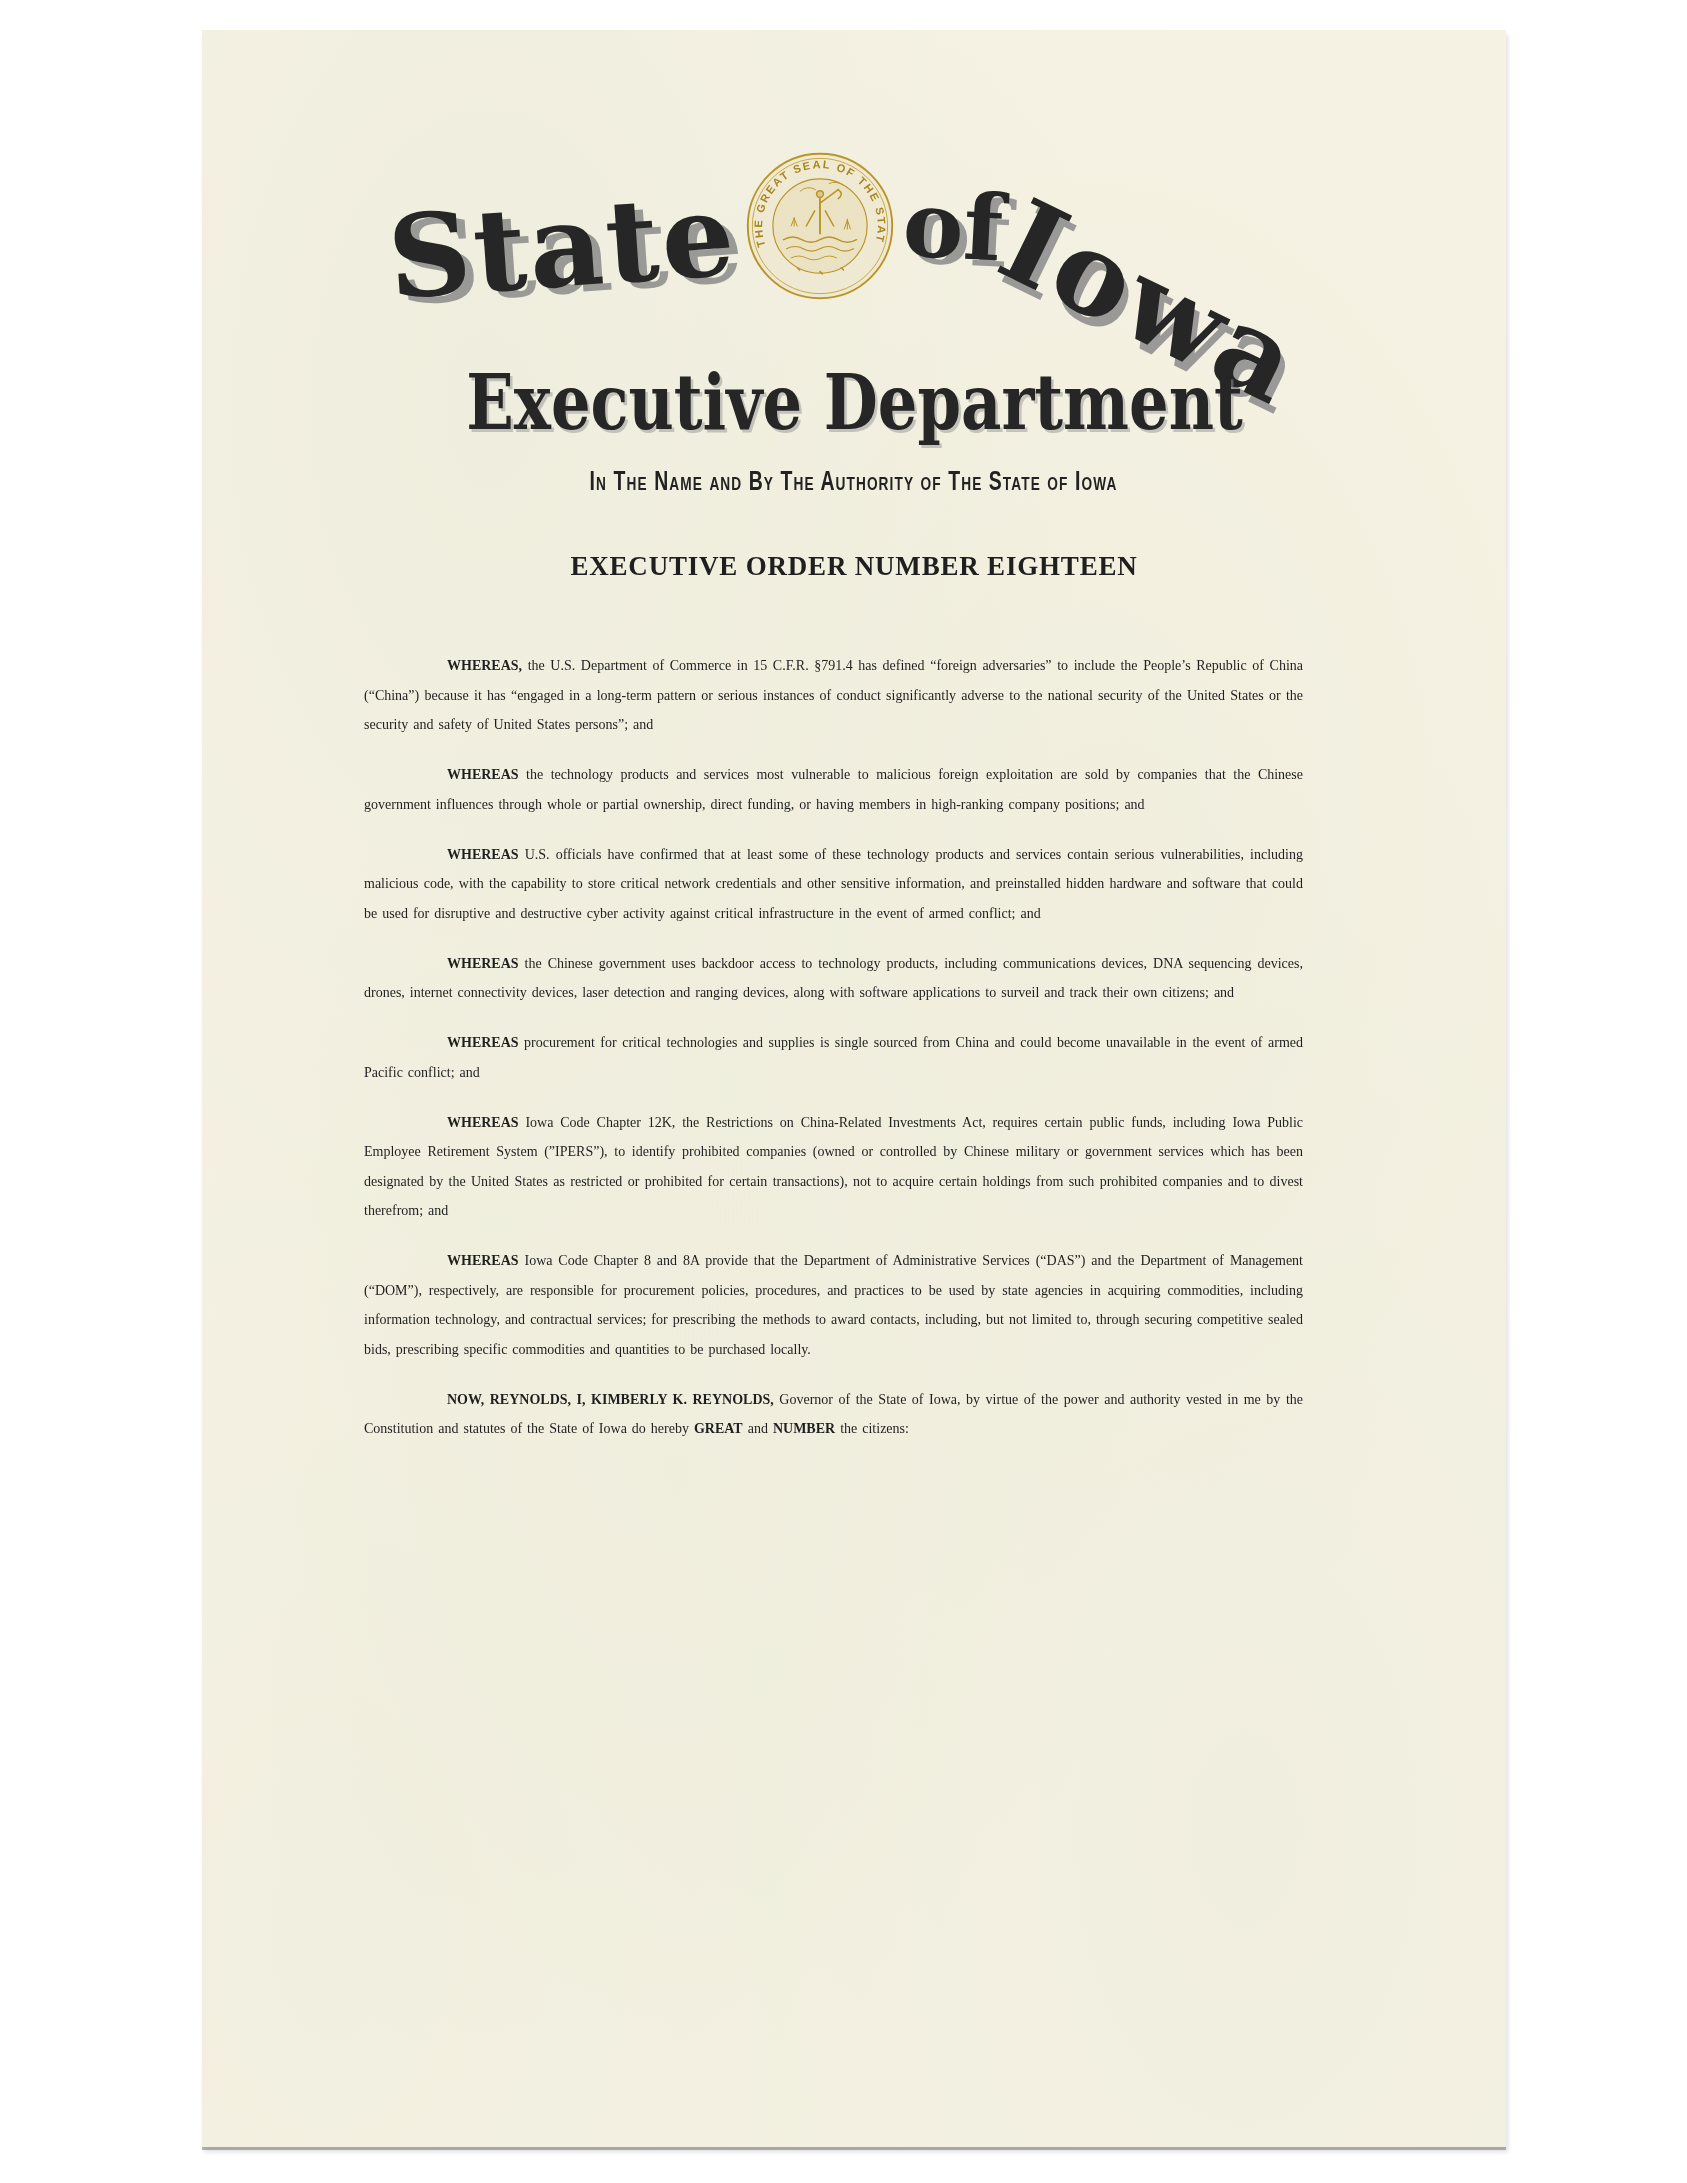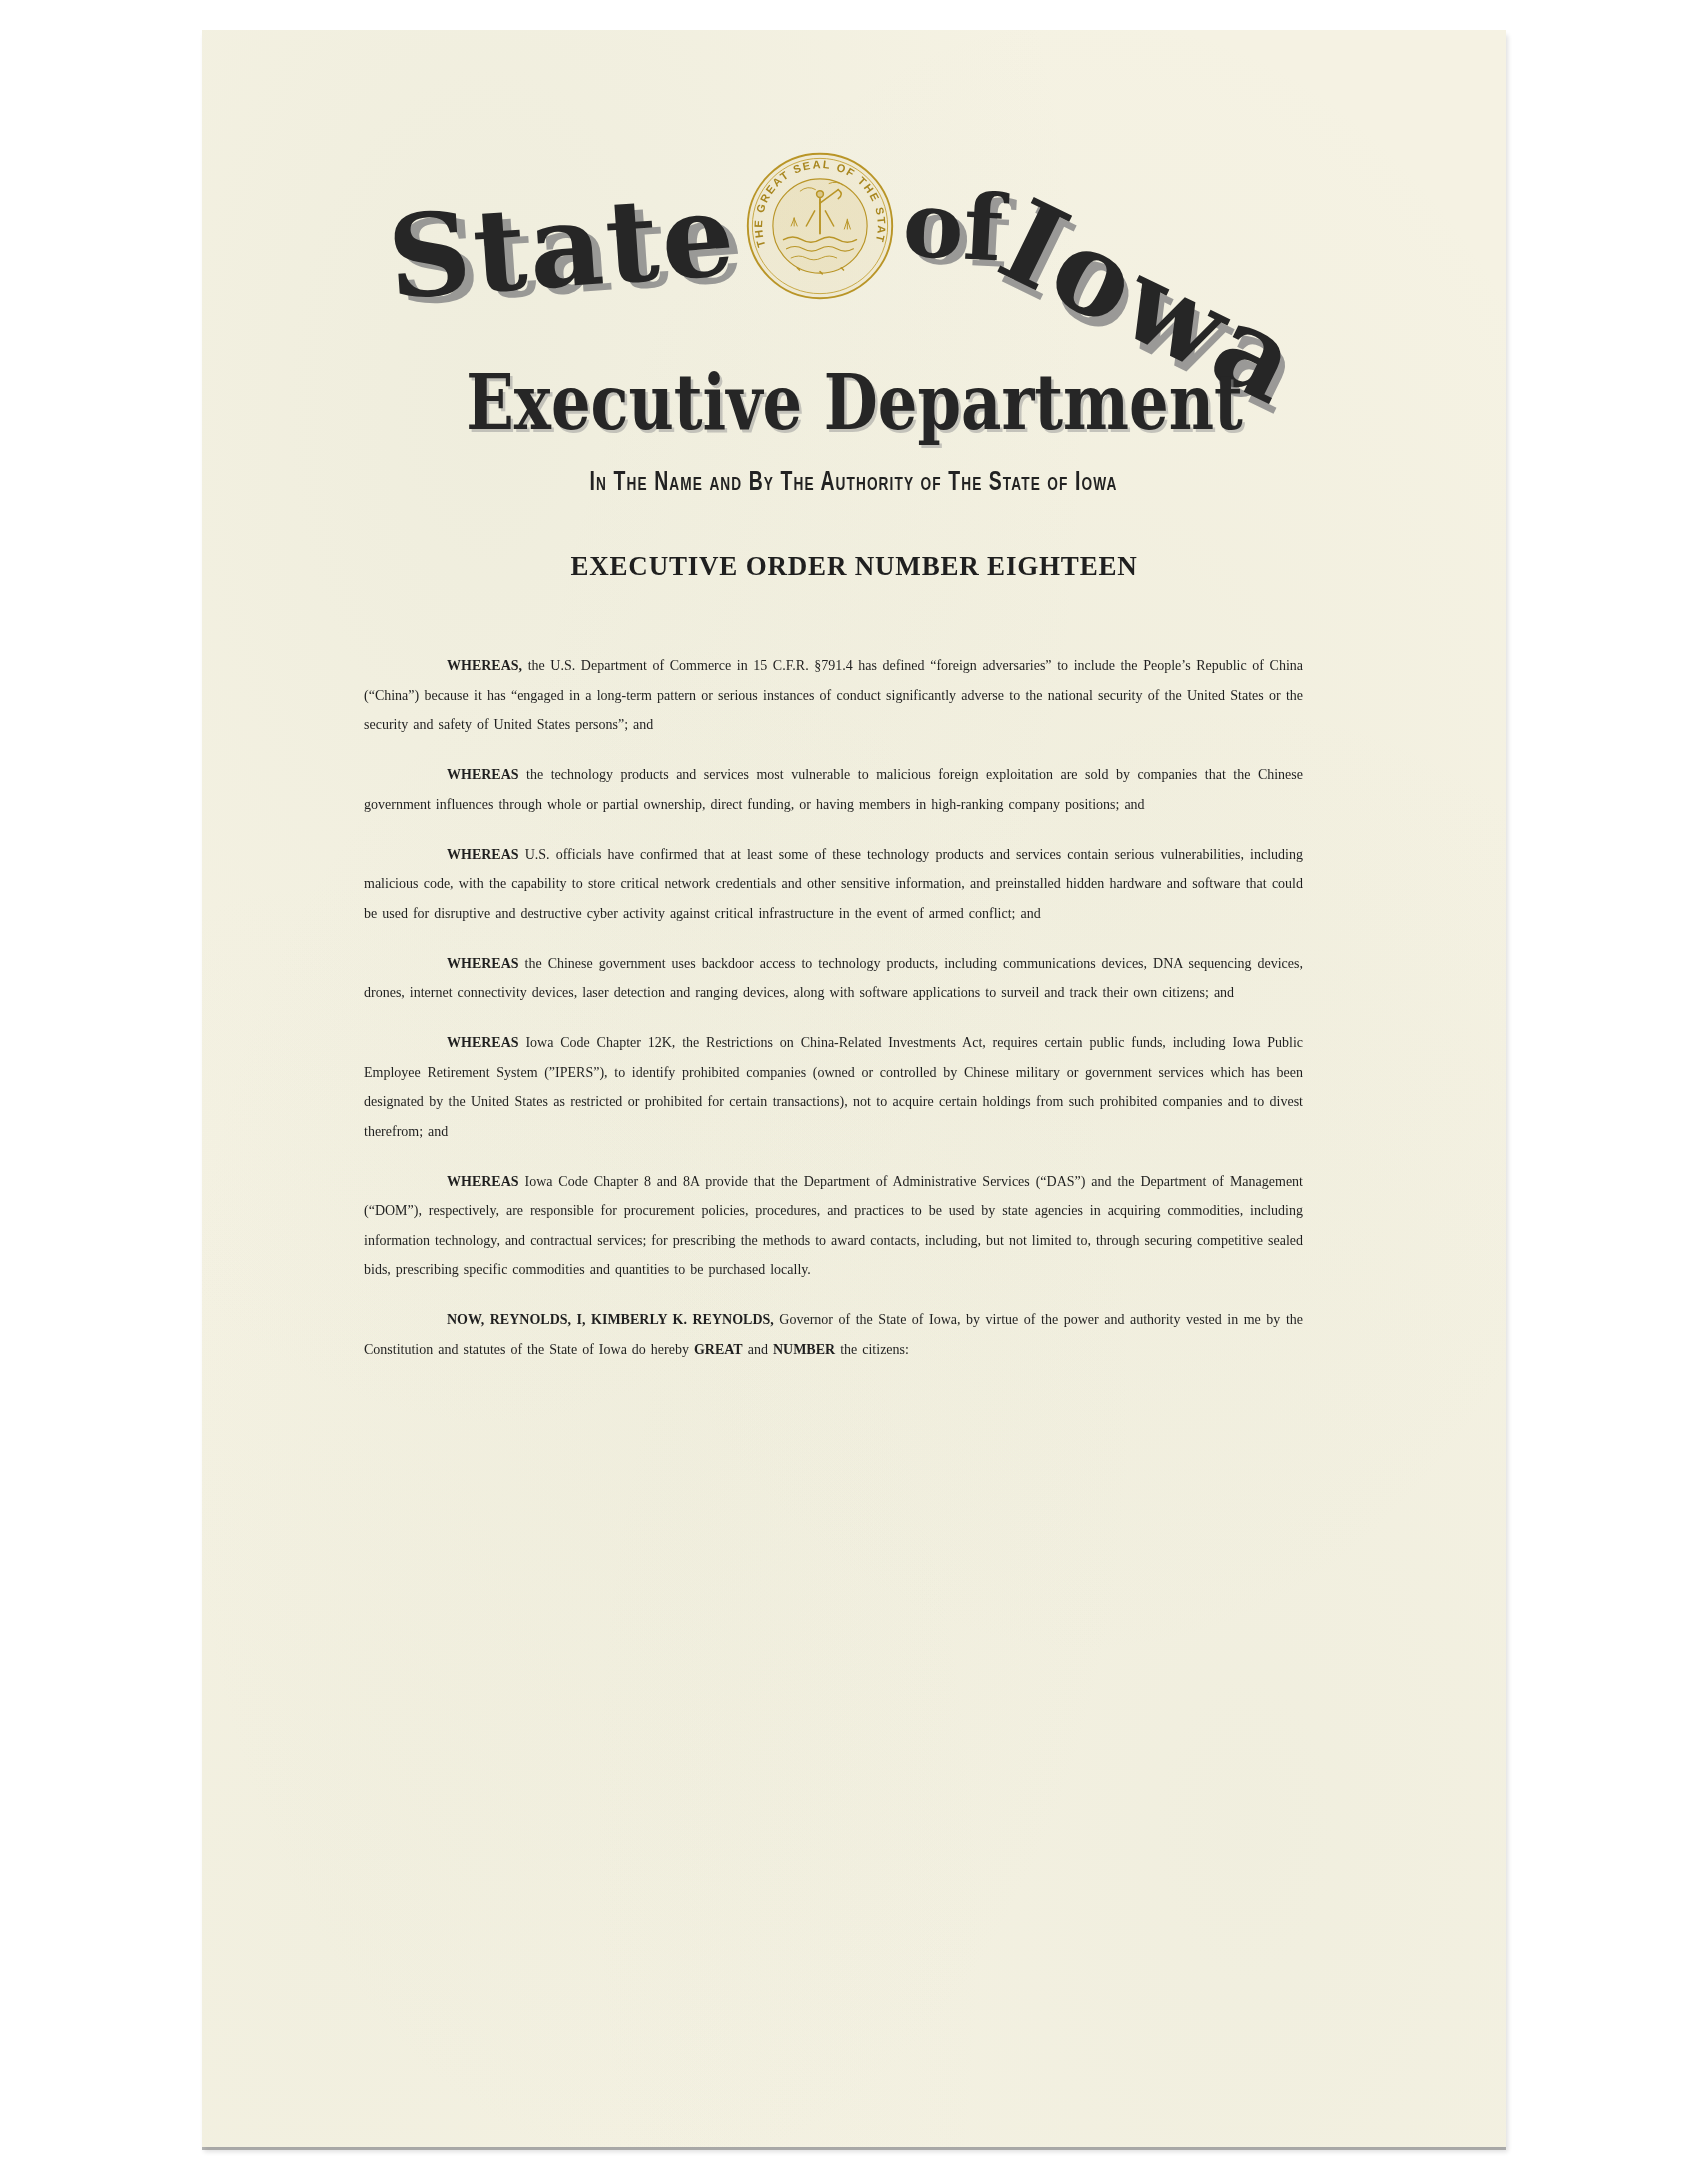--- a/index.html
+++ b/index.html
@@ -168,19 +168,20 @@
 
   <div class="order-title-row">
     <span class="inner">EXECUTIVE ORDER NUMBER EIGHTEEN</span>
   </div>
 
   <div class="body-text" id="paragraphs">
       <p><b>WHEREAS,</b><span> the U.S. Department of Commerce in 15 C.F.R. §791.4 has defined “foreign adversaries” to include the People’s Republic of China (“China”) because it has “engaged in a long-term pattern or serious instances of conduct significantly adverse to the national security of the United States or the security and safety of United States persons”; and</span></p>
       <p><b>WHEREAS</b><span> the technology products and services most vulnerable to malicious foreign exploitation are sold by companies that the Chinese government influences through whole or partial ownership, direct funding, or having members in high-ranking company positions; and</span></p>
       <p><b>WHEREAS</b><span> U.S. officials have confirmed that at least some of these technology products and services contain serious vulnerabilities, including malicious code, with the capability to store critical network credentials and other sensitive information, and preinstalled hidden hardware and software that could be used for disruptive and destructive cyber activity against critical infrastructure in the event of armed conflict; and</span></p>
       <p><b>WHEREAS</b><span> the Chinese government uses backdoor access to technology products, including communications devices, DNA sequencing devices, drones, internet connectivity devices, laser detection and ranging devices, along with software applications to surveil and track their own citizens; and</span></p>
+      <p><b>WHEREAS</b><span> procurement for critical technologies and supplies is single sourced from China and could become unavailable in the event of armed Pacific conflict; and</span></p>
       <p><b>WHEREAS</b><span> Iowa Code Chapter 12K, the Restrictions on China-Related Investments Act, requires certain public funds, including Iowa Public Employee Retirement System (”IPERS”), to identify prohibited companies (owned or controlled by Chinese military or government services which has been designated by the United States as restricted or prohibited for certain transactions), not to acquire certain holdings from such prohibited companies and to divest therefrom; and</span></p>
       <p><b>WHEREAS</b><span> Iowa Code Chapter 8 and 8A provide that the Department of Administrative Services (“DAS”) and the Department of Management (“DOM”), respectively, are responsible for procurement policies, procedures, and practices to be used by state agencies in acquiring commodities, including information technology, and contractual services; for prescribing the methods to award contacts, including, but not limited to, through securing competitive sealed bids, prescribing specific commodities and quantities to be purchased locally.</span></p>
       <p><b>NOW, REYNOLDS, I, KIMBERLY K. REYNOLDS,</b><span> Governor of the State of Iowa, by virtue of the power and authority vested in me by the Constitution and statutes of the State of Iowa do hereby </span><b>GREAT</b><span> and </span><b>NUMBER</b><span> the citizens:</span></p>
     </div>
 
 </div>
 
 
 </body></html>

